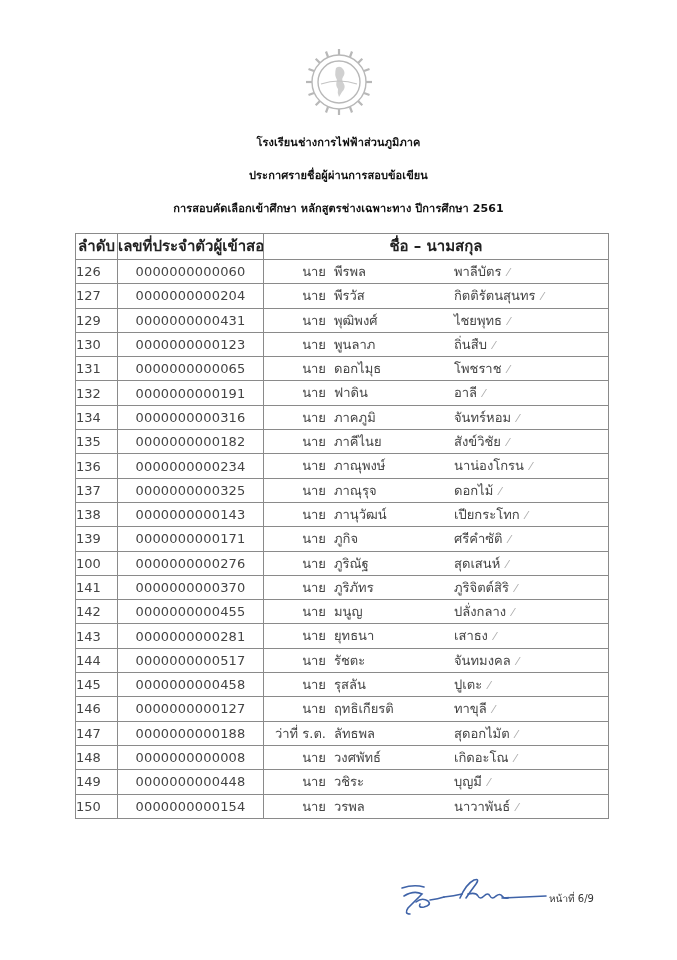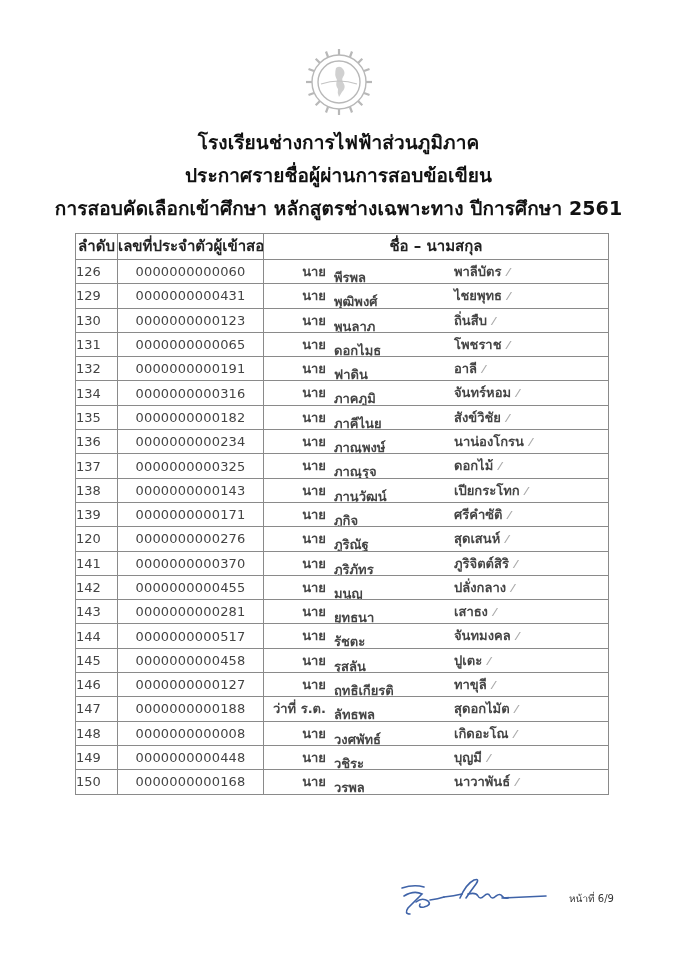--- a/index.html
+++ b/index.html
@@ -9,49 +9,49 @@
     color: #3a3a3a;
   }
   .logo {
     position: absolute; left: 303px; top: 46px; width: 72px; height: 72px;
   }
   .title-block {
     position: absolute; left: 0; top: 126px; width: 677px; text-align: center;
     color: #111;
   }
   .title-line {
-    font-size: 19px; font-weight: bold; height: 33px; line-height: 33px; letter-spacing: 0.1px;
+    font-size: 11px; font-weight: bold; height: 33px; line-height: 33px; letter-spacing: 0.1px;
   }
   table.roster {
     position: absolute; left: 75px; top: 233px;
     width: 533px; border-collapse: collapse; table-layout: fixed;
     font-size: 13px;
   }
   table.roster th, table.roster td {
     border: 1px solid #8a8a8a; padding: 0; height: 23.3px; line-height: 23px;
     white-space: nowrap; overflow: hidden;
   }
   table.roster th {
     height: 25px; font-weight: bold; color: #222; font-size: 15px; text-align: center;
   }
   col.c-seq { width: 42px; }
   col.c-id  { width: 146px; }
   col.c-name{ width: 345px; }
   td.seq { text-align: left; padding-right: 6px; color: #444; }
   td.id  { text-align: center; color: #444; letter-spacing: 0.2px; }
-  td.name { position: relative; color: #444; font-weight: bold; }
+  td.name { position: relative; color: #444; }
   .prefix { position: absolute; right: 300px; top: 0; text-align: right; }
-  .first  { position: absolute; left: 70px; top: 6px; }
+  .first  { position: absolute; left: 70px; top: 0; }
   .last   { position: absolute; left: 190px; top: 0; }
   .tick   { color: #aaa; font-size: 11px; margin-left: 6px; }
   .signature {
     position: absolute; left: 398px; top: 876px; width: 150px; height: 46px;
   }
   .page-no {
-    position: absolute; left: 549px; top: 891px; font-size: 10px; color: #333; margin-left: 20px;
+    position: absolute; left: 549px; top: 891px; font-size: 10px; color: #333;
   }
 </style>
 </head>
 <body>
 
 <div class="logo">
   <svg width="72" height="72" viewBox="0 0 72 72">
     <g fill="none" stroke="#b8b8b8" stroke-width="1.4">
       <circle cx="36" cy="36" r="27"></circle>
       <circle cx="36" cy="36" r="21"></circle>
@@ -102,20 +102,29 @@
       <tr>
         <td class="seq">126</td>
         <td class="id">0000000000060</td>
         <td class="name">
           <span class="prefix" style="right: auto; left: 0px; width: 62px;">นาย</span>
           <span class="first">พีรพล</span>
           <span class="last"><span>พาลีบัตร</span><span class="tick">⁄</span></span>
         </td>
       </tr>
       <tr>
+        <td class="seq">127</td>
+        <td class="id">0000000000204</td>
+        <td class="name">
+          <span class="prefix" style="right: auto; left: 0px; width: 62px;">นาย</span>
+          <span class="first">พีรวัส</span>
+          <span class="last"><span>กิตติรัตนสุนทร</span><span class="tick">⁄</span></span>
+        </td>
+      </tr>
+      <tr>
         <td class="seq">129</td>
         <td class="id">0000000000431</td>
         <td class="name">
           <span class="prefix" style="right: auto; left: 0px; width: 62px;">นาย</span>
           <span class="first">พุฒิพงศ์</span>
           <span class="last"><span>ไชยพุทธ</span><span class="tick">⁄</span></span>
         </td>
       </tr>
       <tr>
         <td class="seq">130</td>
@@ -192,21 +201,21 @@
       <tr>
         <td class="seq">139</td>
         <td class="id">0000000000171</td>
         <td class="name">
           <span class="prefix" style="right: auto; left: 0px; width: 62px;">นาย</span>
           <span class="first">ภูกิจ</span>
           <span class="last"><span>ศรีคำซัติ</span><span class="tick">⁄</span></span>
         </td>
       </tr>
       <tr>
-        <td class="seq">120</td>
+        <td class="seq">100</td>
         <td class="id">0000000000276</td>
         <td class="name">
           <span class="prefix" style="right: auto; left: 0px; width: 62px;">นาย</span>
           <span class="first">ภูริณัฐ</span>
           <span class="last"><span>สุดเสนห์</span><span class="tick">⁄</span></span>
         </td>
       </tr>
       <tr>
         <td class="seq">141</td>
         <td class="id">0000000000370</td>
@@ -283,21 +292,21 @@
         <td class="seq">149</td>
         <td class="id">0000000000448</td>
         <td class="name">
           <span class="prefix" style="right: auto; left: 0px; width: 62px;">นาย</span>
           <span class="first">วชิระ</span>
           <span class="last"><span>บุญมี</span><span class="tick">⁄</span></span>
         </td>
       </tr>
       <tr>
         <td class="seq">150</td>
-        <td class="id">0000000000168</td>
+        <td class="id">0000000000154</td>
         <td class="name">
           <span class="prefix" style="right: auto; left: 0px; width: 62px;">นาย</span>
           <span class="first">วรพล</span>
           <span class="last"><span>นาวาพันธ์</span><span class="tick">⁄</span></span>
         </td>
       </tr>
     </tbody>
 </table>
 
 <div class="signature">

